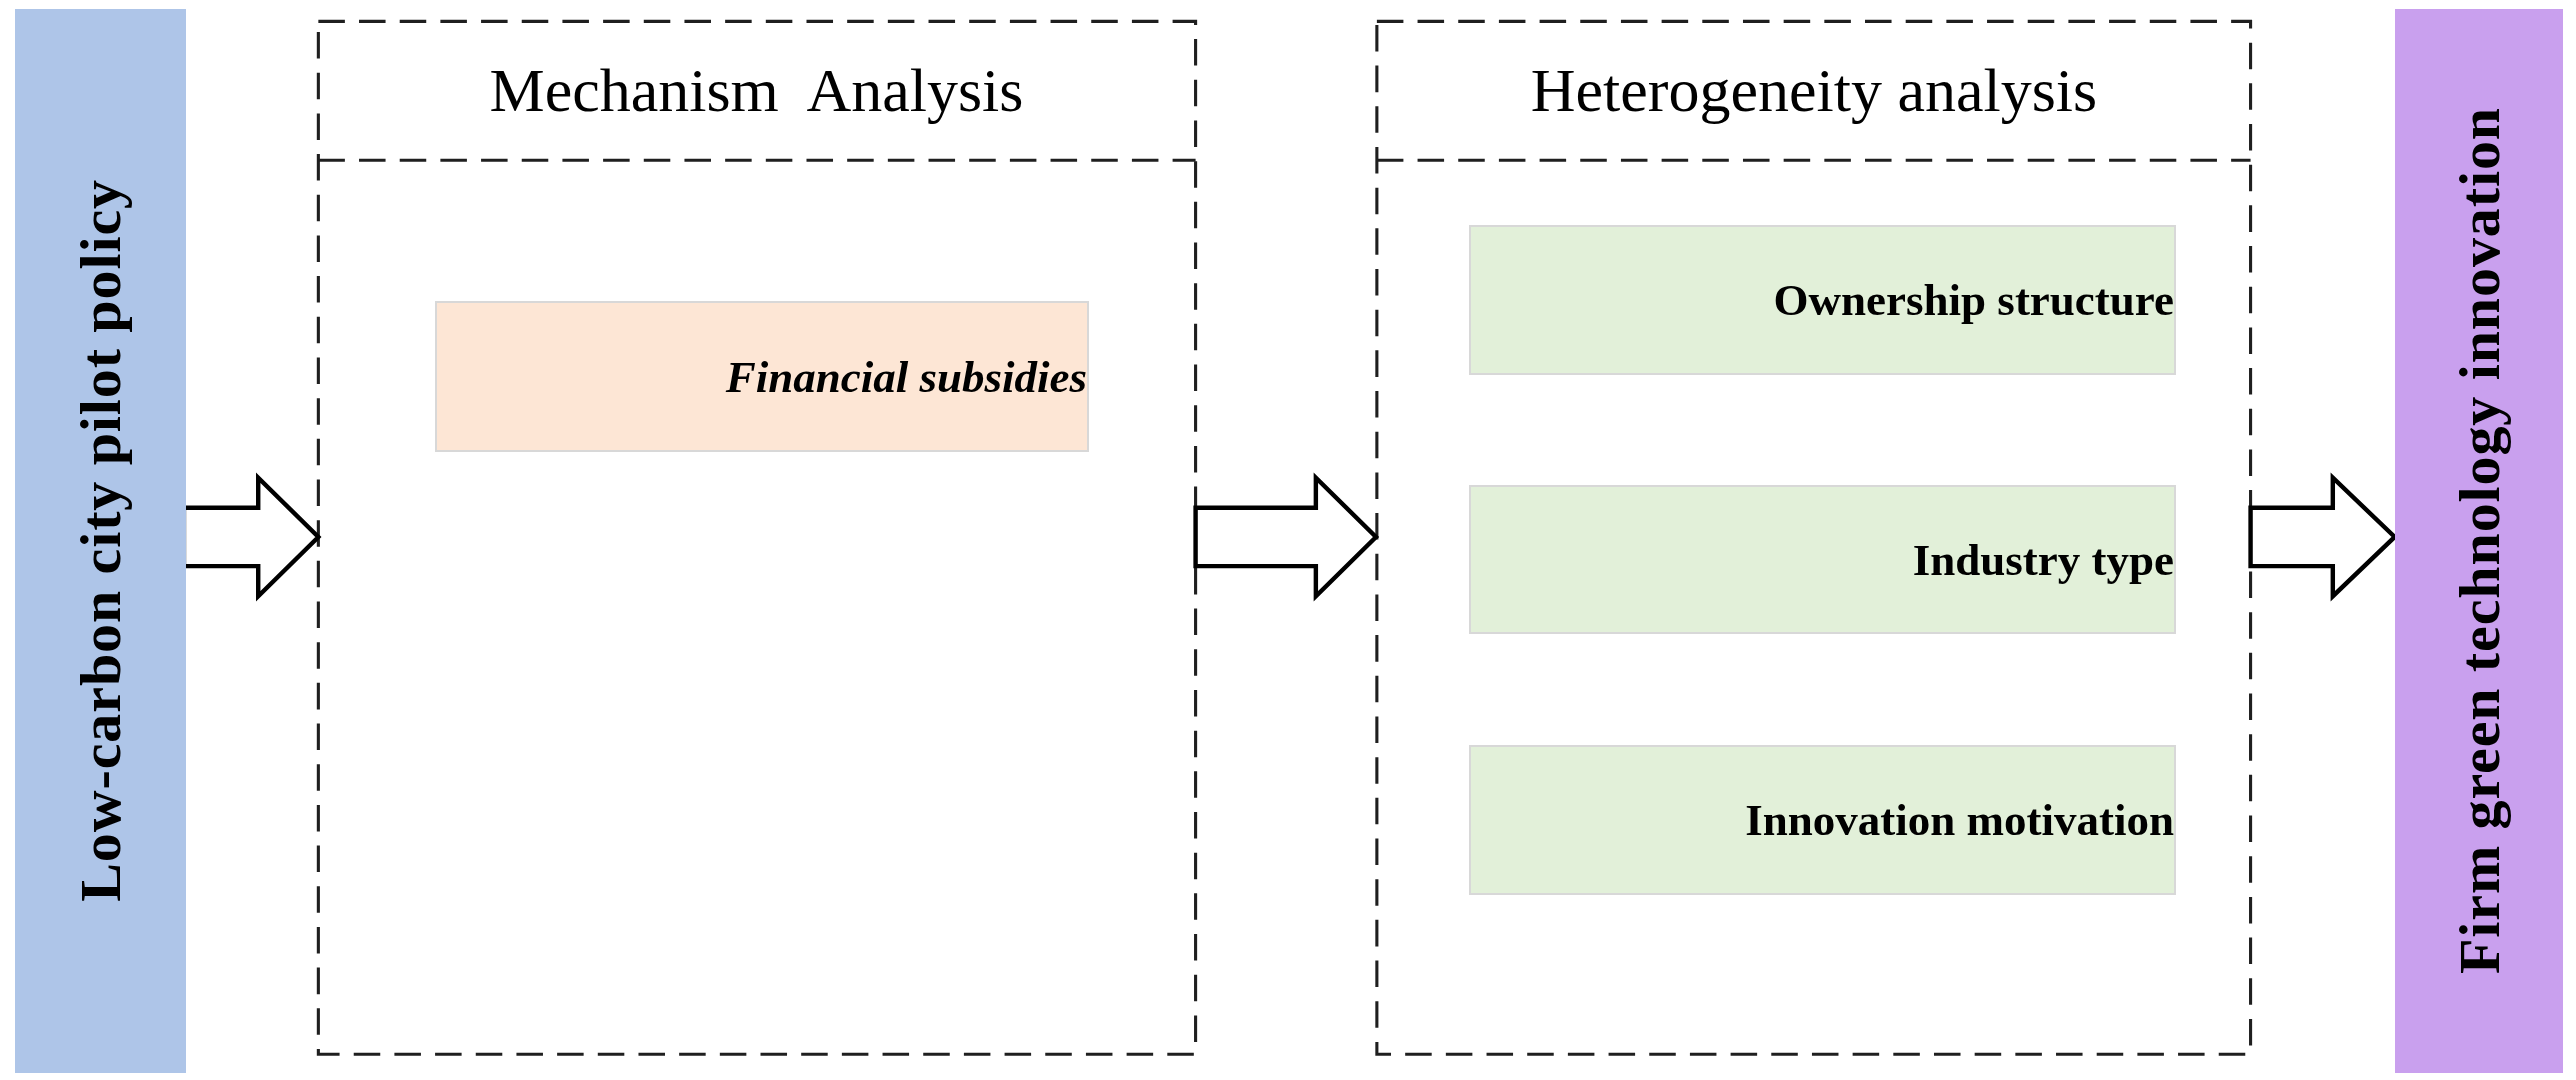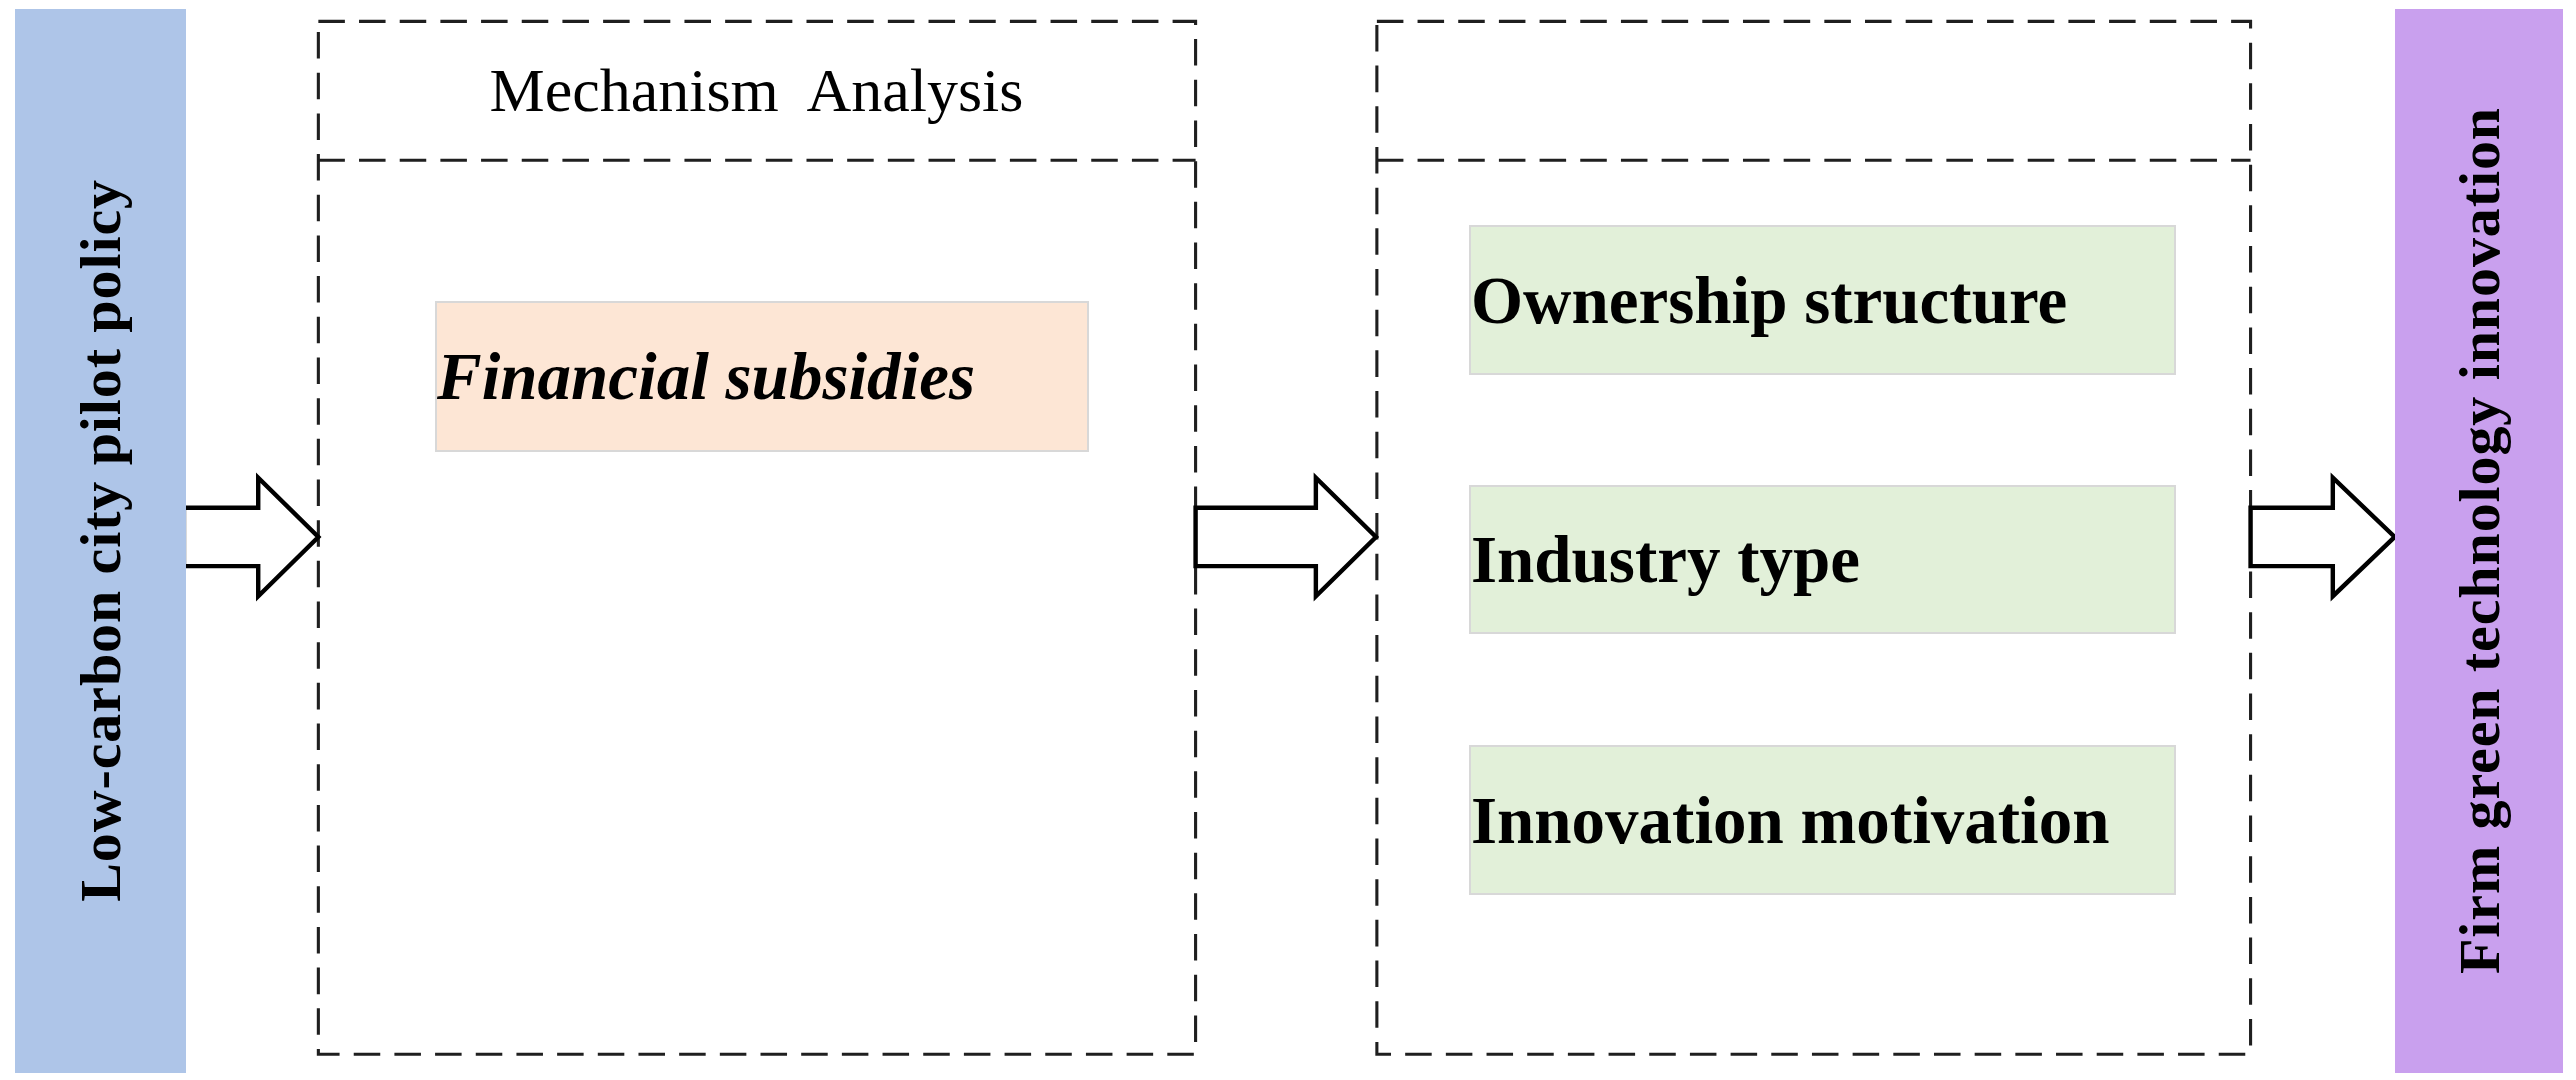--- a/index.html
+++ b/index.html
@@ -55,22 +55,22 @@
     font-weight: normal;
     white-space: pre; 
   }
   .panel-title.mech { left: 318px;  width: 877px; }
   .panel-title.het  { left: 1377px; width: 874px; }
   
   .inner-box {
     position: absolute;
     display: flex;
     align-items: center;
-    justify-content: flex-start;
-    font-size: 67px;
+    justify-content: flex-end;
+    font-size: 45px;
     font-weight: bold;
     border: 2.7px solid #d8d8d8;
     box-sizing: border-box;
   }
   .inner-box.peach { background: #fde6d5; font-style: italic; }
   .inner-box.green { background: #e2f0d9; }
   .box-fin { left: 435px;  top: 301px; width: 654px; height: 151px; }
   .box-rd  { left: 435px;  top: 655px; width: 654px; height: 149px; }
   .box-own { left: 1469px; top: 225px; width: 707px; height: 150px; }
   .box-ind { left: 1469px; top: 485px; width: 707px; height: 149px; }
@@ -92,20 +92,21 @@
     <polygon points="208,574 292,574 292,540 360,607 292,674 292,640 208,640" fill="#ffffff" stroke="#000000" stroke-width="5" stroke-linejoin="miter"></polygon>
     <polygon points="1352,574 1488,574 1488,540 1556,607 1488,674 1488,640 1352,640" fill="#ffffff" stroke="#000000" stroke-width="5" stroke-linejoin="miter"></polygon>
     <polygon points="2545,574 2638,574 2638,540 2708,607 2638,674 2638,640 2545,640" fill="#ffffff" stroke="#000000" stroke-width="5" stroke-linejoin="miter"></polygon>
   </svg>
 
   <div class="side-bar blue">
     <span class="vtext">Low-carbon city pilot policy</span>
   </div>
 
   <div class="panel-title mech">Mechanism  Analysis</div>
+  <div class="panel-title het">Heterogeneity analysis</div>
 
   <div class="inner-box peach box-fin">
     <span>Financial subsidies</span>
   </div>
 
   <div class="inner-box green box-own">
     <span>Ownership structure</span>
   </div>
   <div class="inner-box green box-inn">
     <span>Innovation motivation</span>

